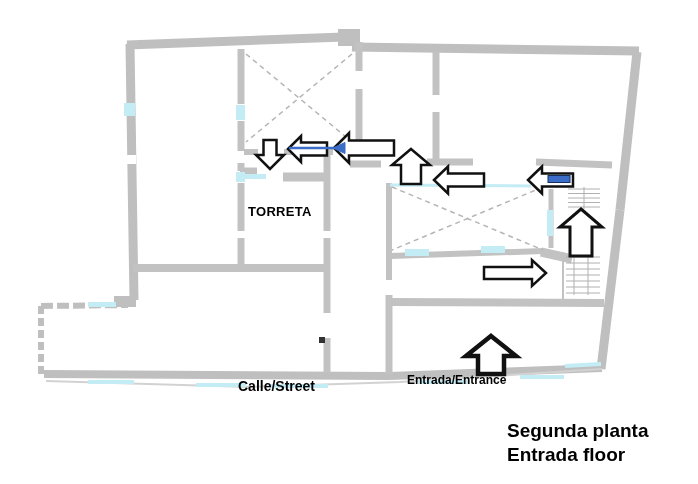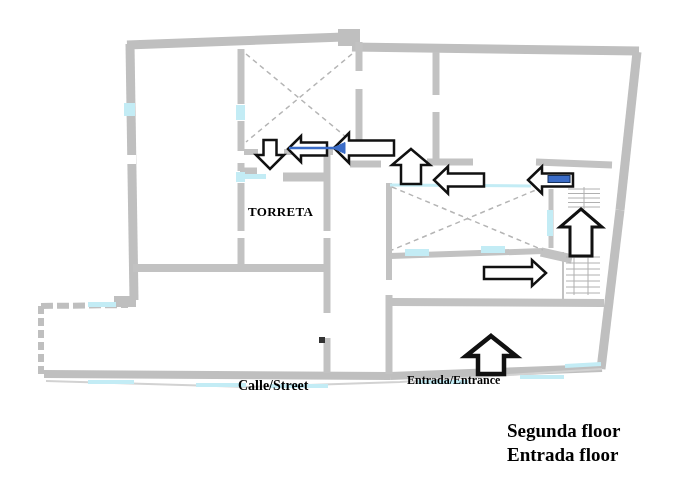--- a/index.html
+++ b/index.html
@@ -1,20 +1,20 @@
 <!DOCTYPE html>
 <html><head>
 <meta charset="utf-8">
 <style>
   html,body{margin:0;padding:0;background:#ffffff;}
   .canvas{
     position:relative;
     width:698px;height:484px;
     background:#ffffff;
-    font-family:Liberation Serif, serif;
+    font-family:Liberation Sans, sans-serif;
     overflow:hidden;
   }
   .plan-svg{position:absolute;left:0;top:0;}
   .lbl{
     position:absolute;
     color:#000;
     font-weight:bold;
     white-space:nowrap;
   }
   .lbl-torreta{left:248px;top:204px;font-size:13px;letter-spacing:.3px;}
@@ -150,17 +150,17 @@
     </g>
   </svg>
 
   <div class="lbl lbl-torreta">TORRETA</div>
 
   <div class="lbl lbl-street">Calle/Street</div>
 
   <div class="lbl lbl-entrance">Entrada/Entrance</div>
 
   <div class="floor-title">
-    <div>Segunda floor</div>
+    <div>Segunda planta</div>
     <div>Entrada floor</div>
   </div>
 
 </div>
 
 </body></html>

